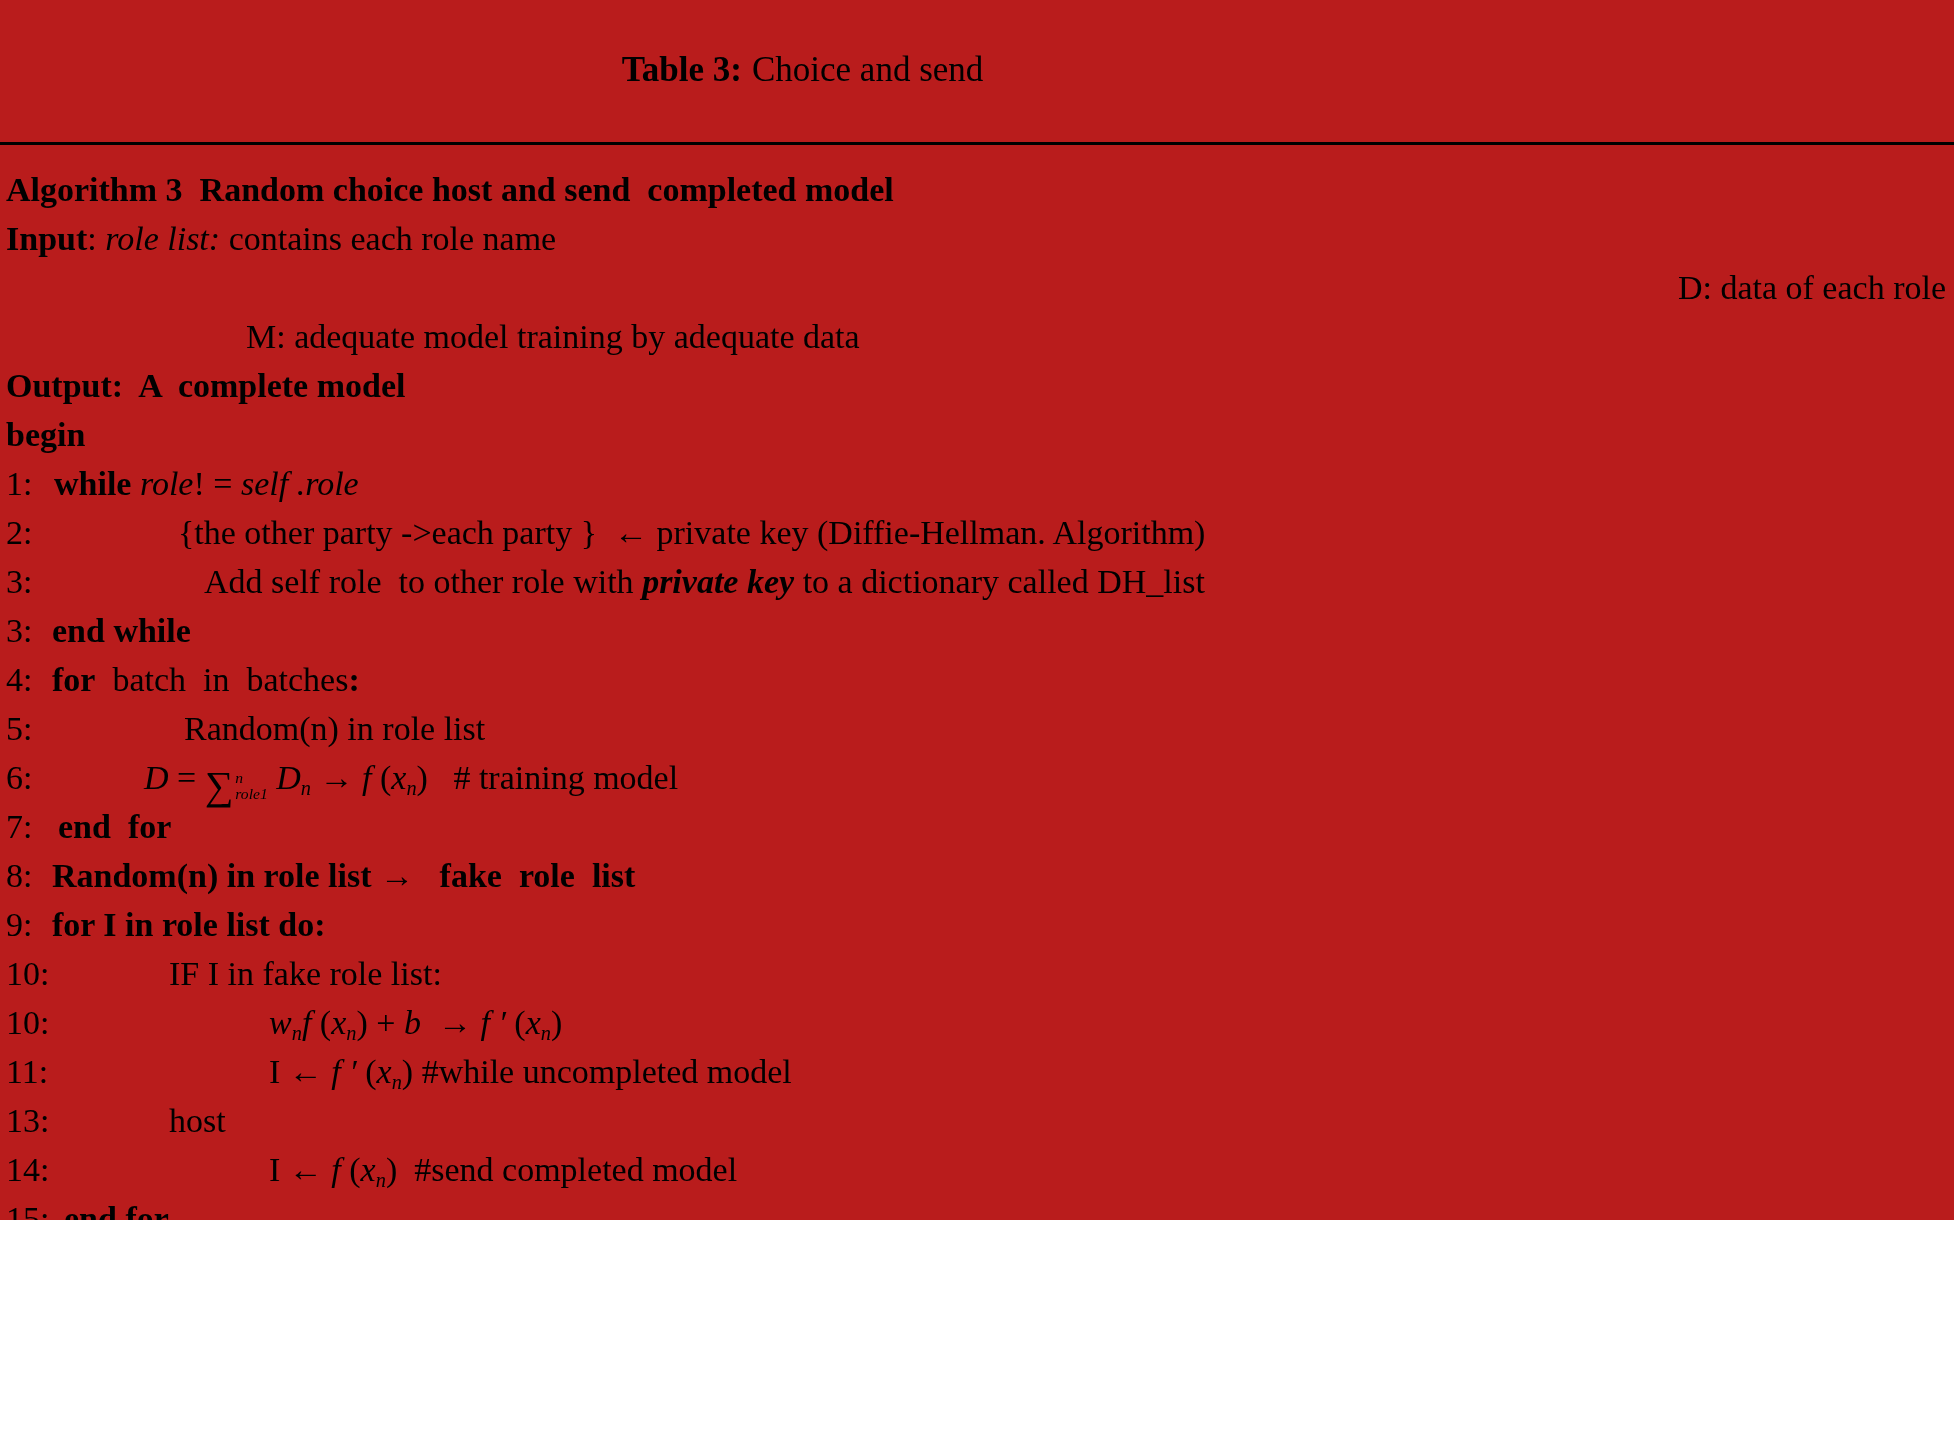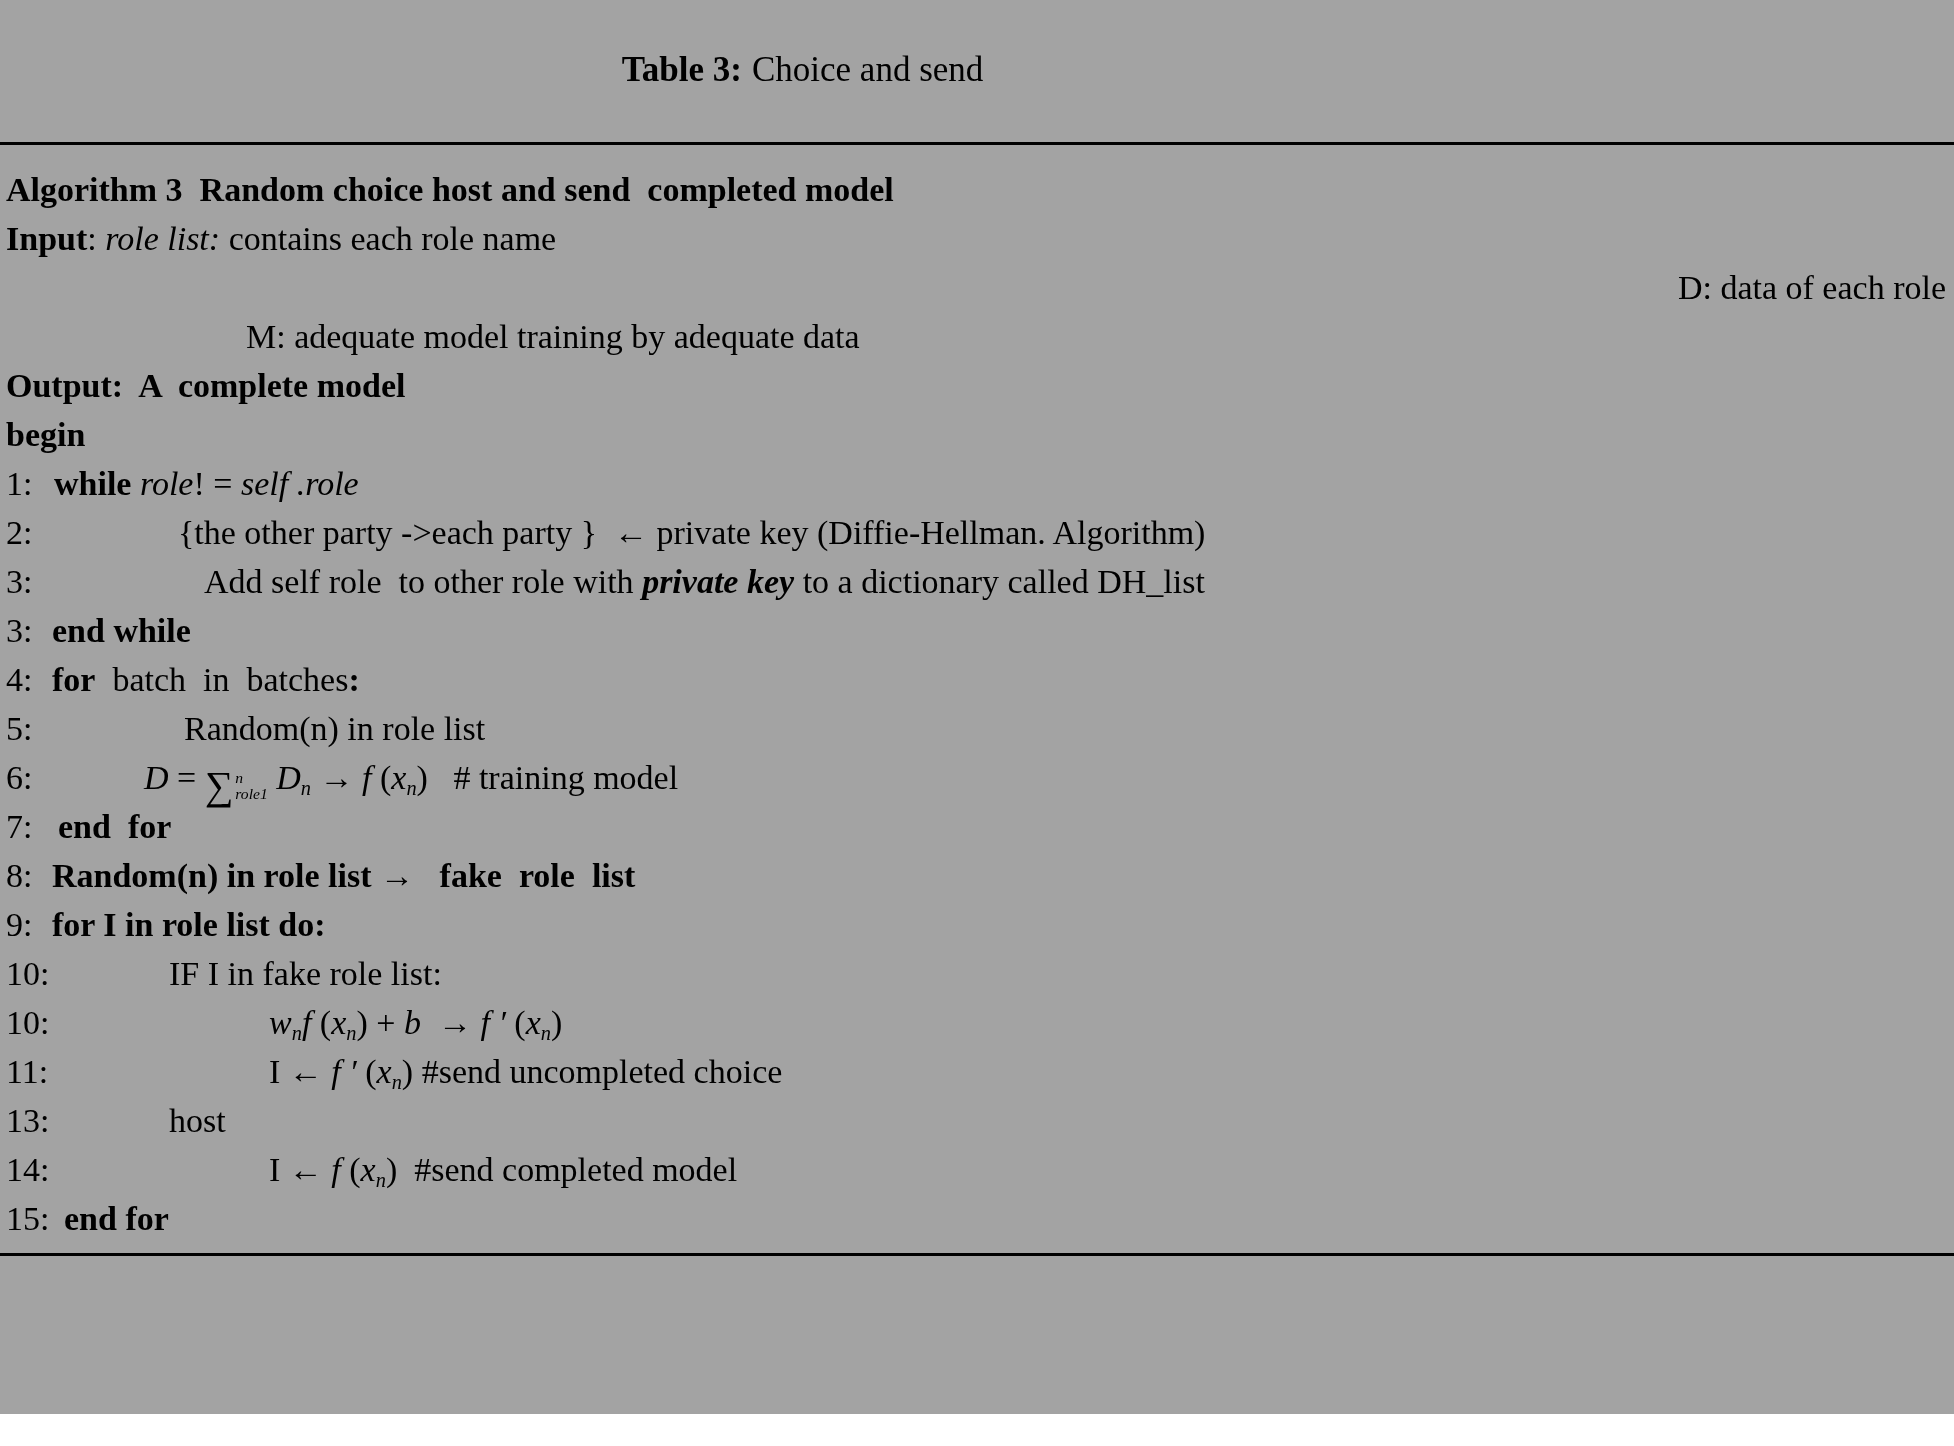--- a/index.html
+++ b/index.html
@@ -6,22 +6,22 @@
   html, body {
     margin: 0;
     padding: 0;
     background: #ffffff;
     color: #000000;
     font-family: "Liberation Serif", "DejaVu Serif", serif;
   }
   .page {
     position: relative;
     width: 1954px;
-    height: 1414px;
-    background: #a3a3a3;
+    height: 1220px;
+    background: #b91c1c;
     overflow: hidden;
   }
   .caption {
     width: 1570px;
     text-align: center;
     font-size: 35px;
     padding-top: 4px;
     line-height: 44px;
     white-space: pre-wrap;
   }
@@ -100,21 +100,21 @@
       <div class="algo-line"><span class="line-num">3:</span><span class="line-content" style="padding-left: 198px;"><span>Add self role  to other role with </span><span class="bold italic">private key</span><span> to a dictionary called DH_list</span></span></div>
       <div class="algo-line"><span class="line-num">3:</span><span class="line-content" style="padding-left: 46px;"><span class="bold">end while</span></span></div>
       <div class="algo-line"><span class="line-num">4:</span><span class="line-content" style="padding-left: 46px;"><span class="bold">for</span><span>  batch  in  batches</span><span class="bold">:</span></span></div>
       <div class="algo-line"><span class="line-num">5:</span><span class="line-content" style="padding-left: 178px;"><span>Random(n) in role list</span></span></div>
       <div class="algo-line"><span class="line-num">6:</span><span class="line-content" style="padding-left: 138px;"><span class="italic">D</span><span> = </span><span class="sum"><span class="sigma">∑</span><span class="limits"><span class="lim-top">n</span><span class="lim-bot">role1</span></span></span><span> </span><span class="italic">D</span><span class="italic subscript">n</span><span> → </span><span class="italic">f</span><span> (</span><span class="italic">x</span><span class="italic subscript">n</span><span>)   # training model</span></span></div>
       <div class="algo-line"><span class="line-num">7:</span><span class="line-content" style="padding-left: 52px;"><span class="bold">end  for</span></span></div>
       <div class="algo-line"><span class="line-num">8:</span><span class="line-content" style="padding-left: 46px; font-weight: bold;"><span>Random(n) in role list →   fake  role  list</span></span></div>
       <div class="algo-line"><span class="line-num">9:</span><span class="line-content" style="padding-left: 46px;"><span class="bold">for I in role list do:</span></span></div>
       <div class="algo-line"><span class="line-num">10:</span><span class="line-content" style="padding-left: 163px;"><span>IF I in fake role list:</span></span></div>
       <div class="algo-line"><span class="line-num">10:</span><span class="line-content" style="padding-left: 263px;"><span class="italic">w</span><span class="italic subscript">n</span><span class="italic">f</span><span> (</span><span class="italic">x</span><span class="italic subscript">n</span><span>) + </span><span class="italic">b</span><span>  → </span><span class="italic">f ′</span><span> (</span><span class="italic">x</span><span class="italic subscript">n</span><span>)</span></span></div>
-      <div class="algo-line"><span class="line-num">11:</span><span class="line-content" style="padding-left: 263px;"><span>I ← </span><span class="italic">f ′</span><span> (</span><span class="italic">x</span><span class="italic subscript">n</span><span>) #send uncompleted choice</span></span></div>
+      <div class="algo-line"><span class="line-num">11:</span><span class="line-content" style="padding-left: 263px;"><span>I ← </span><span class="italic">f ′</span><span> (</span><span class="italic">x</span><span class="italic subscript">n</span><span>) #while uncompleted model</span></span></div>
       <div class="algo-line"><span class="line-num">13:</span><span class="line-content" style="padding-left: 163px;"><span>host</span></span></div>
       <div class="algo-line"><span class="line-num">14:</span><span class="line-content" style="padding-left: 263px;"><span>I ← </span><span class="italic">f</span><span> (</span><span class="italic">x</span><span class="italic subscript">n</span><span>)  #send completed model</span></span></div>
       <div class="algo-line"><span class="line-num">15:</span><span class="line-content" style="padding-left: 58px;"><span class="bold">end for</span></span></div>
     </div>
 
   <div class="rule rule-bottom"></div>
 
 </div>
 
 </body></html>

